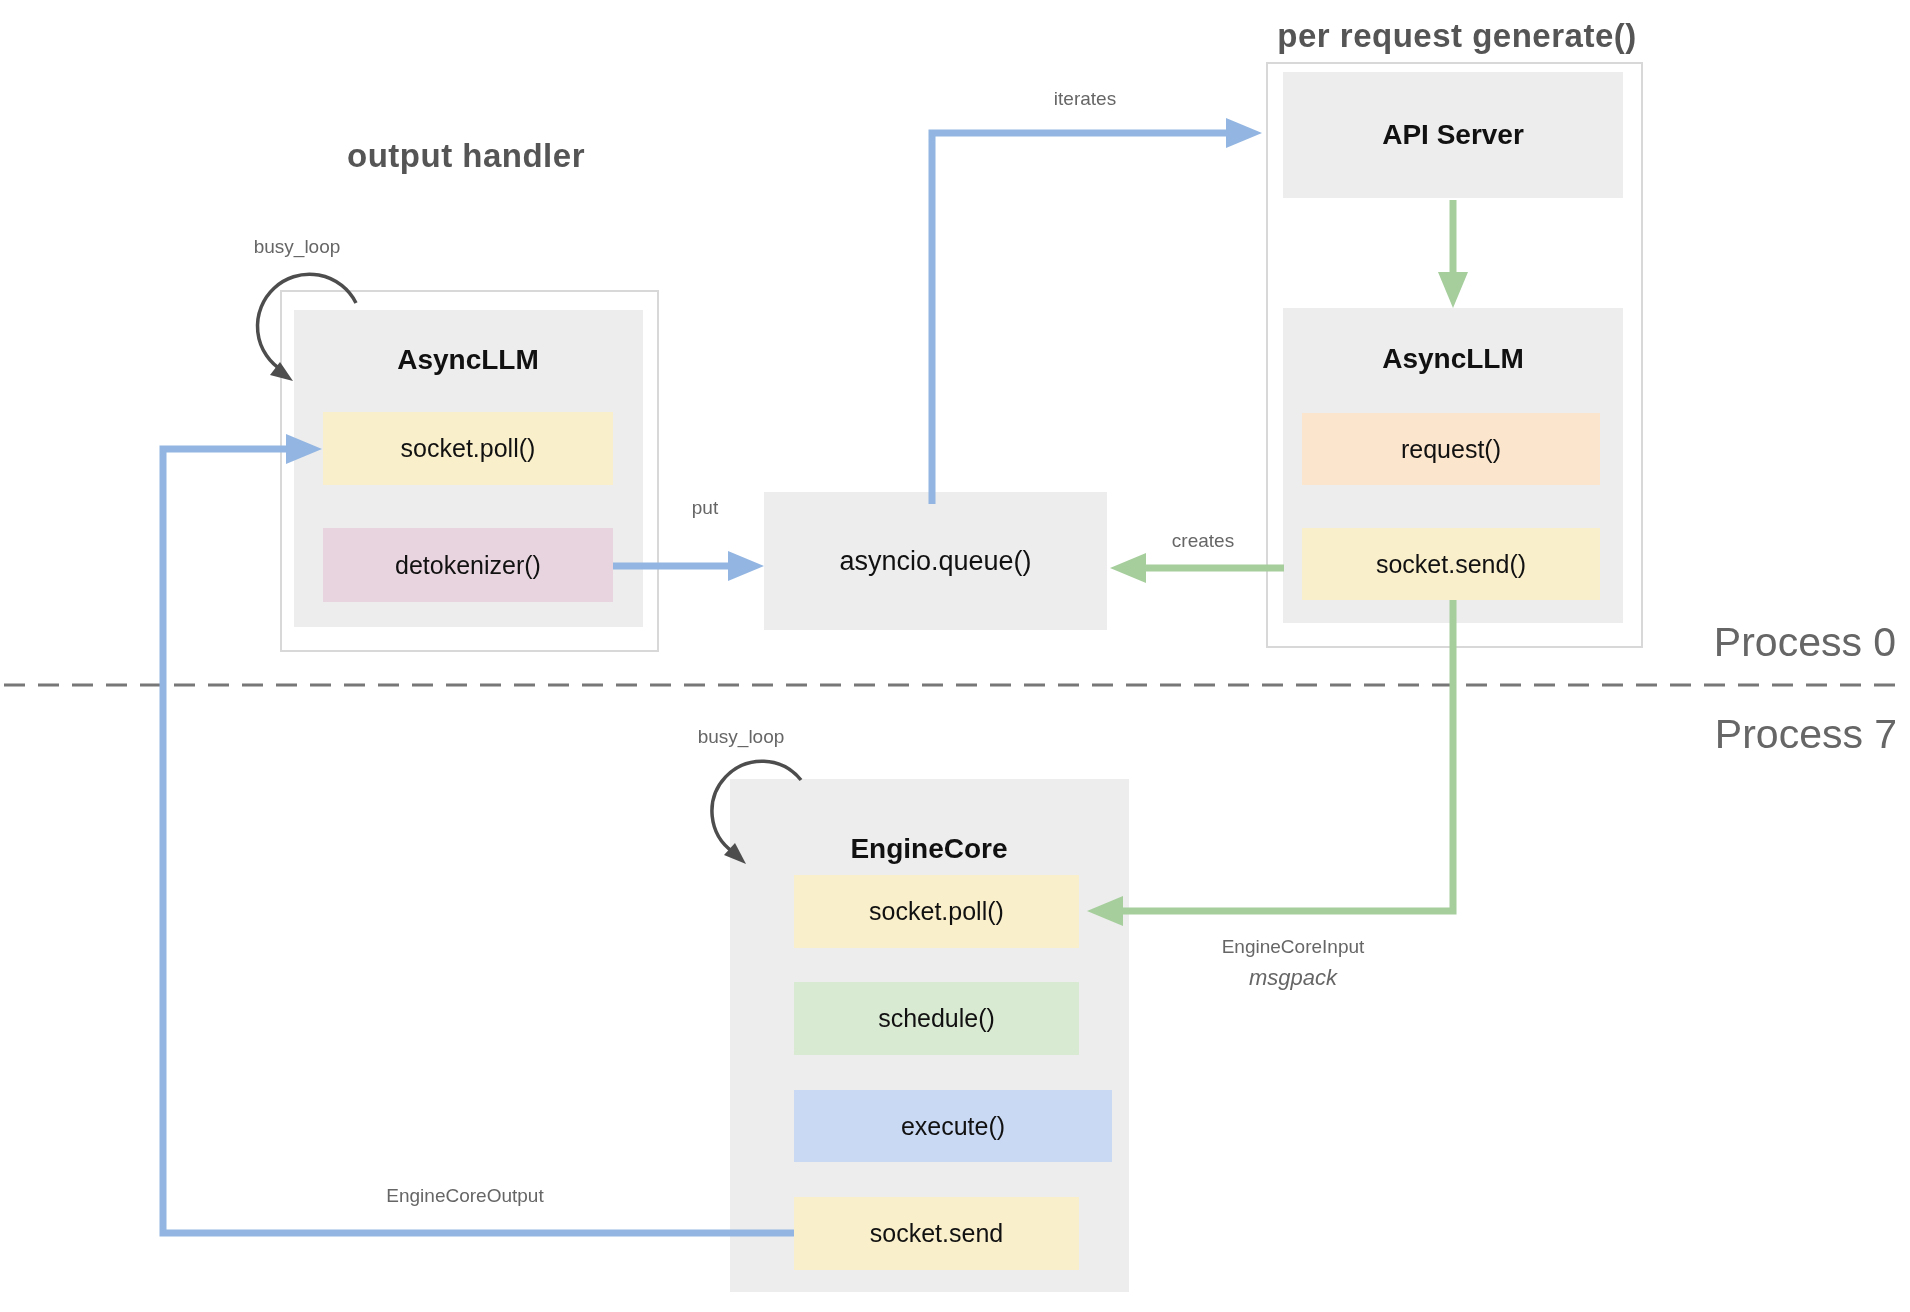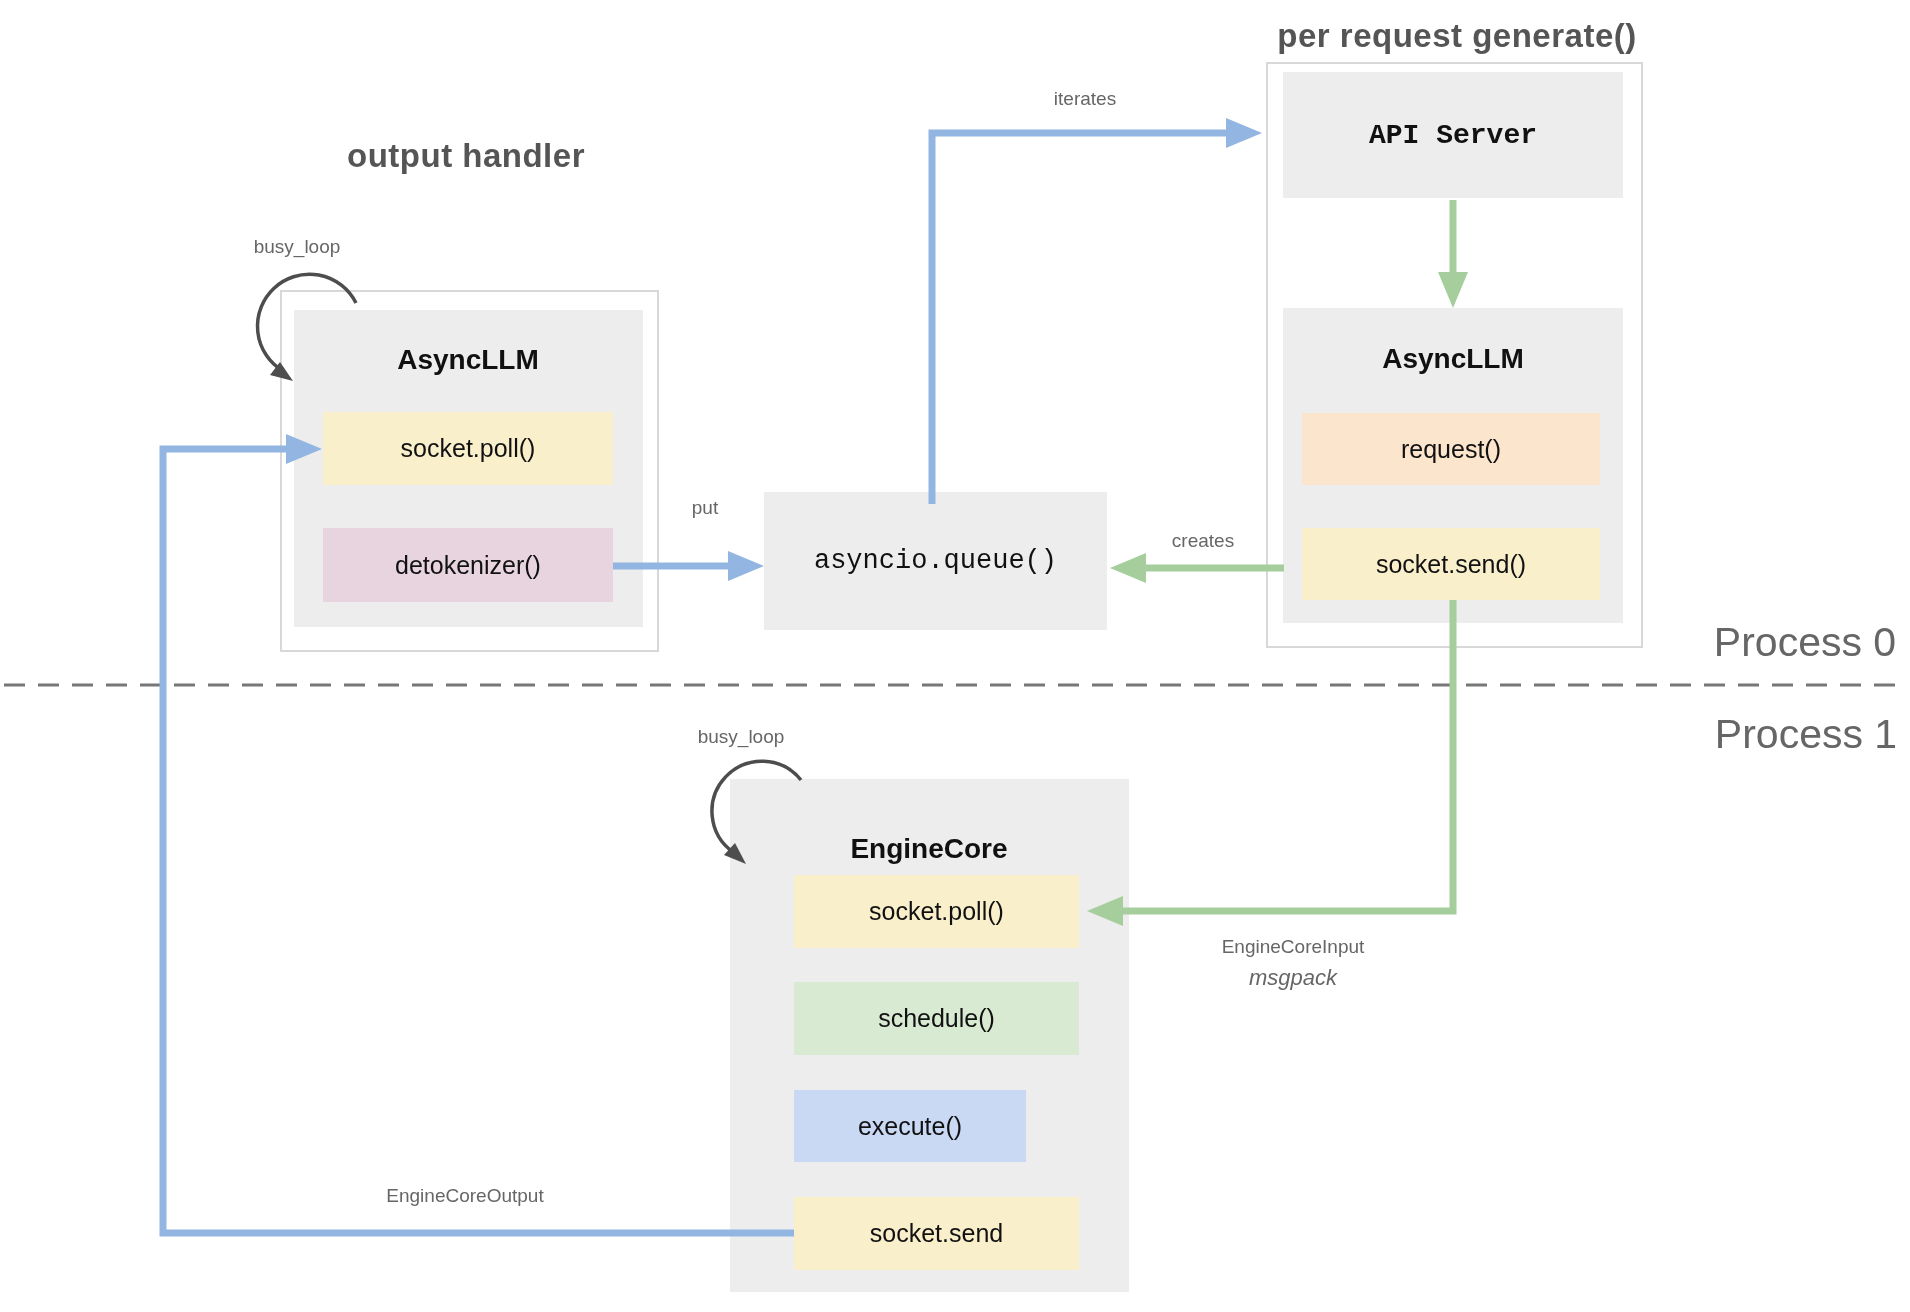--- a/index.html
+++ b/index.html
@@ -8,21 +8,21 @@
     font-family:"Liberation Sans","DejaVu Sans",sans-serif;
   }
   .abs{position:absolute;}
   .centered{transform:translate(-50%,-50%);white-space:nowrap;}
   .section-title{font-weight:bold;font-size:33px;letter-spacing:.5px;color:var(--title-text,#555555);}
   .block-title{font-weight:bold;font-size:28px;color:var(--black-text,#111111);}
   .edge-label{font-size:19px;color:var(--label-text,#666666);}
   .process-label{font-size:41px;color:var(--label-text,#666666);}
   .msgpack-label{font-size:22px;font-style:italic;color:var(--label-text,#666666);}
   .container-box{background:#ffffff;border:2px solid var(--container-border,#D8D8D8);box-sizing:border-box;}
-  .node-gray{background:var(--box-gray,#EDEDED);font-family:Liberation Mono, monospace;}
+  .node-gray{background:var(--box-gray,#EDEDED);}
   .method{
     display:flex;align-items:center;justify-content:center;
     font-size:25px;color:var(--black-text,#111111);white-space:nowrap;
   }
   .m-yellow{background:var(--yellow,#FAEFCB);}
   .m-pink{background:var(--pink,#E8D4DE);}
   .m-peach{background:var(--peach,#FCE5CD);}
   .m-green{background:var(--green,#D9EAD3);}
   .m-blue{background:var(--blue,#C9D9F3);}
   svg.edge-layer{position:absolute;left:0;top:0;pointer-events:none;}
@@ -70,33 +70,33 @@
   <div class="abs node-gray" style="left:1283px;top:308px;width:340px;height:315px;"></div>
 
   <div class="abs centered block-title" style="left:1453px;top:359px;">AsyncLLM</div>
 
   <div class="abs method m-peach" style="left:1302px;top:413px;width:298px;height:72px;">request()</div>
 
   <div class="abs method m-yellow" style="left:1302px;top:528px;width:298px;height:72px;">socket.send()</div>
 
   <div class="abs centered process-label" style="left:1805px;top:642px;">Process 0</div>
 
-  <div class="abs centered process-label" style="left:1806px;top:734px;">Process 1</div>
+  <div class="abs centered process-label" style="left:1806px;top:734px;">Process 7</div>
 
   <div class="abs centered edge-label" style="left:741px;top:737px;">busy_loop</div>
 
   <div class="abs node-gray" style="left:730px;top:779px;width:399px;height:513px;"></div>
 
   <div class="abs centered block-title" style="left:929px;top:849px;">EngineCore</div>
 
   <div class="abs method m-yellow" style="left:794px;top:875px;width:285px;height:73px;">socket.poll()</div>
 
   <div class="abs method m-green" style="left:794px;top:982px;width:285px;height:73px;">schedule()</div>
 
-  <div class="abs method m-blue" style="left:794px;top:1090px;width:232px;height:72px;">execute()</div>
+  <div class="abs method m-blue" style="left:794px;top:1090px;width:318px;height:72px;">execute()</div>
 
   <div class="abs method m-yellow" style="left:794px;top:1197px;width:285px;height:73px;">socket.send</div>
 
   <div class="abs centered edge-label" style="left:1293px;top:947px;">EngineCoreInput</div>
 
   <div class="abs centered msgpack-label" style="left:1293px;top:978px;">msgpack</div>
 
   <div class="abs centered edge-label" style="left:465px;top:1196px;">EngineCoreOutput</div>
 
   <svg class="edge-layer" width="1910" height="1312" viewBox="0 0 1910 1312">

